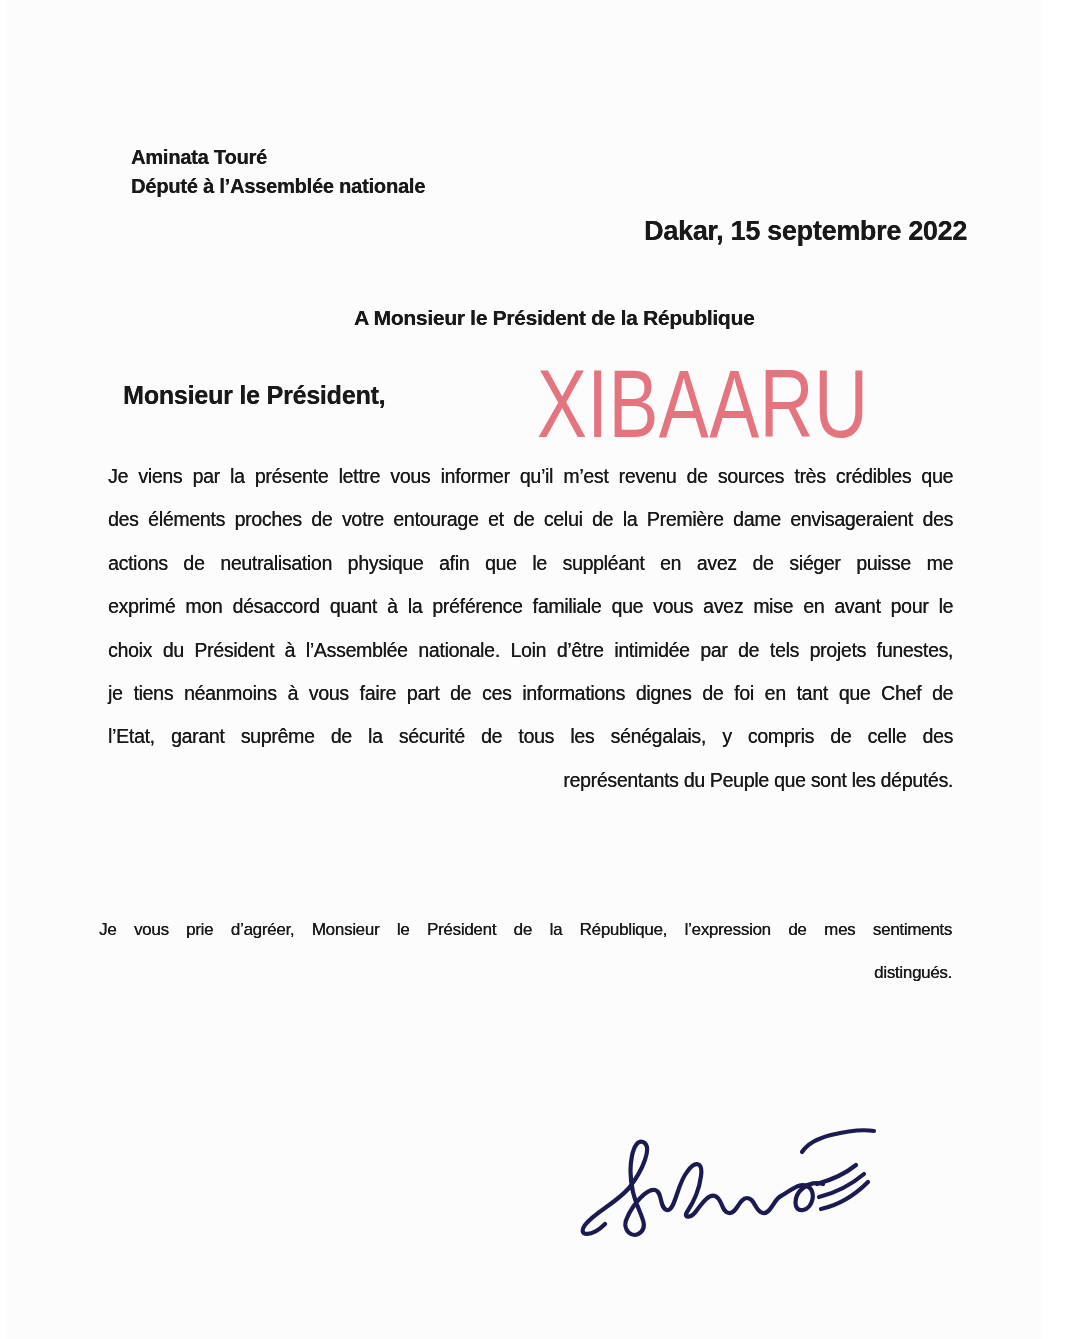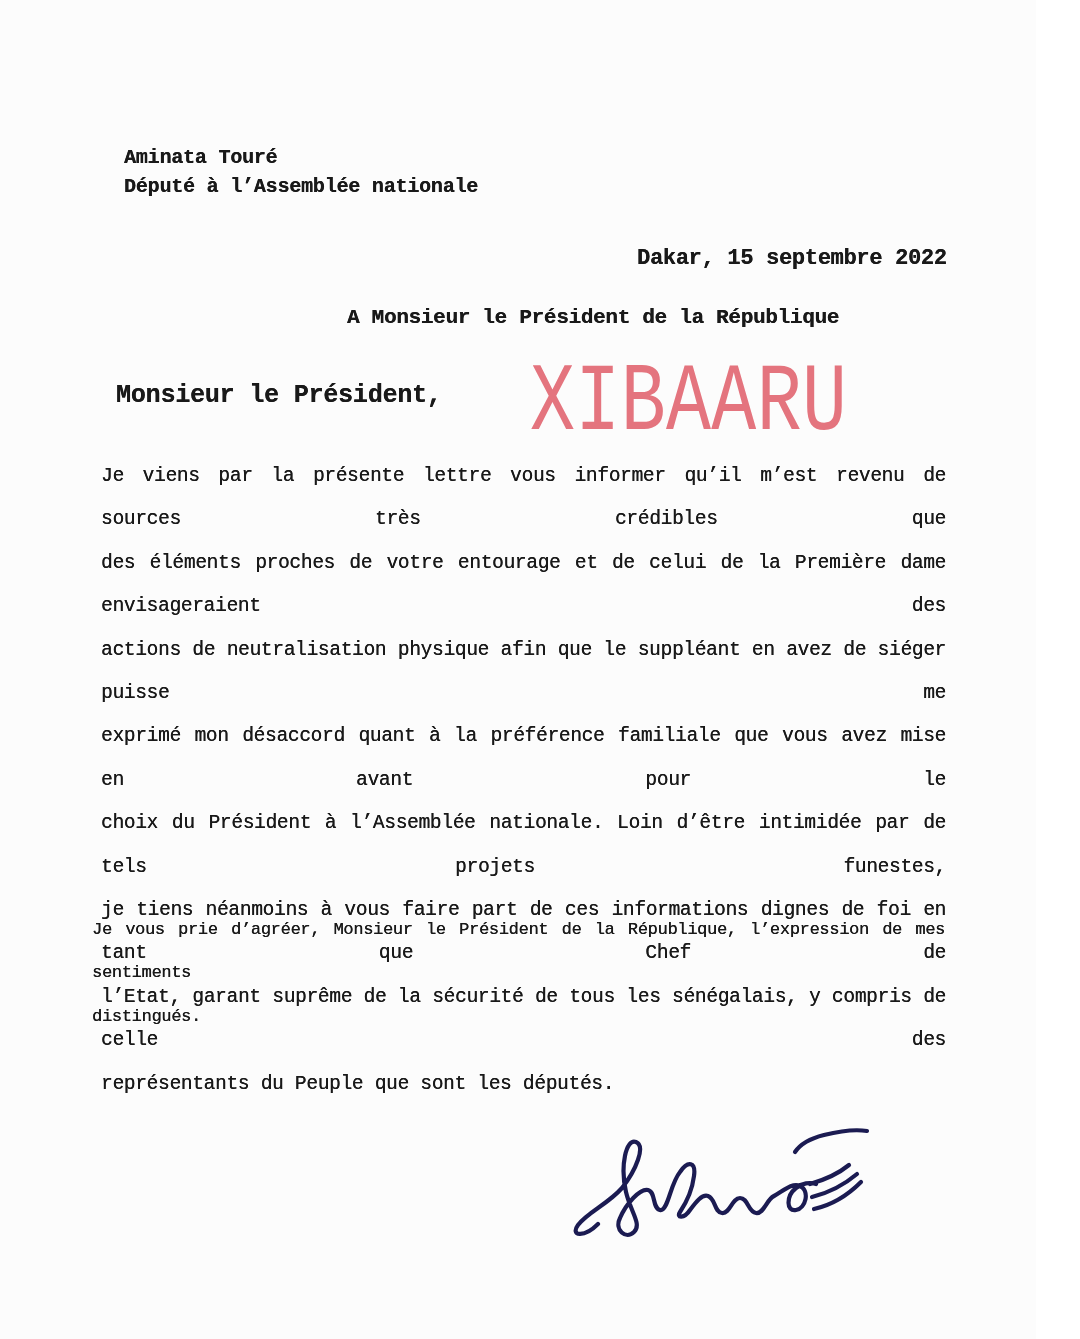--- a/index.html
+++ b/index.html
@@ -1,31 +1,32 @@
 <!DOCTYPE html>
 <html><head>
 <meta charset="utf-8">
 <style>
   html,body{margin:0;padding:0;}
   .page{
     position:relative;
     width:1036px;height:1339px;
     background:#fcfcfc;
-    font-family:Liberation Mono, monospace;
+    font-family:Liberation Sans, sans-serif;
     color:#191919;
     overflow:hidden;
+    margin-left:7px;
   }
   .txt{text-shadow:0.25px 0 0 currentColor;}
   .sender{
     position:absolute;left:124px;top:143px;
     font-size:20px;font-weight:700;line-height:29px;letter-spacing:-0.2px;
   }
   .dateline{
-    position:absolute;left:637px;top:246px;
-    font-size:22px;font-weight:700;letter-spacing:-0.3px;
+    position:absolute;left:637px;top:216px;
+    font-size:27px;font-weight:700;letter-spacing:-0.3px;
   }
   .recipient{
     position:absolute;left:347px;top:306px;
     font-size:21px;font-weight:700;letter-spacing:-0.3px;
   }
   .salutation{
     position:absolute;left:116px;top:381px;
     font-size:25px;font-weight:700;letter-spacing:-0.2px;
   }
   .watermark{
@@ -38,21 +39,21 @@
     white-space:nowrap;
   }
   .body-block{
     position:absolute;left:101px;top:455px;width:845px;
     font-size:19.5px;line-height:43.4px;letter-spacing:-0.3px;
   }
   .closing-block{
     position:absolute;left:92px;top:908px;width:853px;
     font-size:17px;line-height:43.4px;letter-spacing:-0.3px;
   }
-  .line{text-align:left;}
+  .line{text-align:right;}
   .line.justify{text-align:justify;text-align-last:justify;}
   .signature{
     position:absolute;left:548px;top:1092px;width:400px;height:180px;
   }
   .signature path{
     fill:none;stroke:#1b1b52;stroke-width:4.2;
     stroke-linecap:round;stroke-linejoin:round;
   }
 </style>
 </head>

